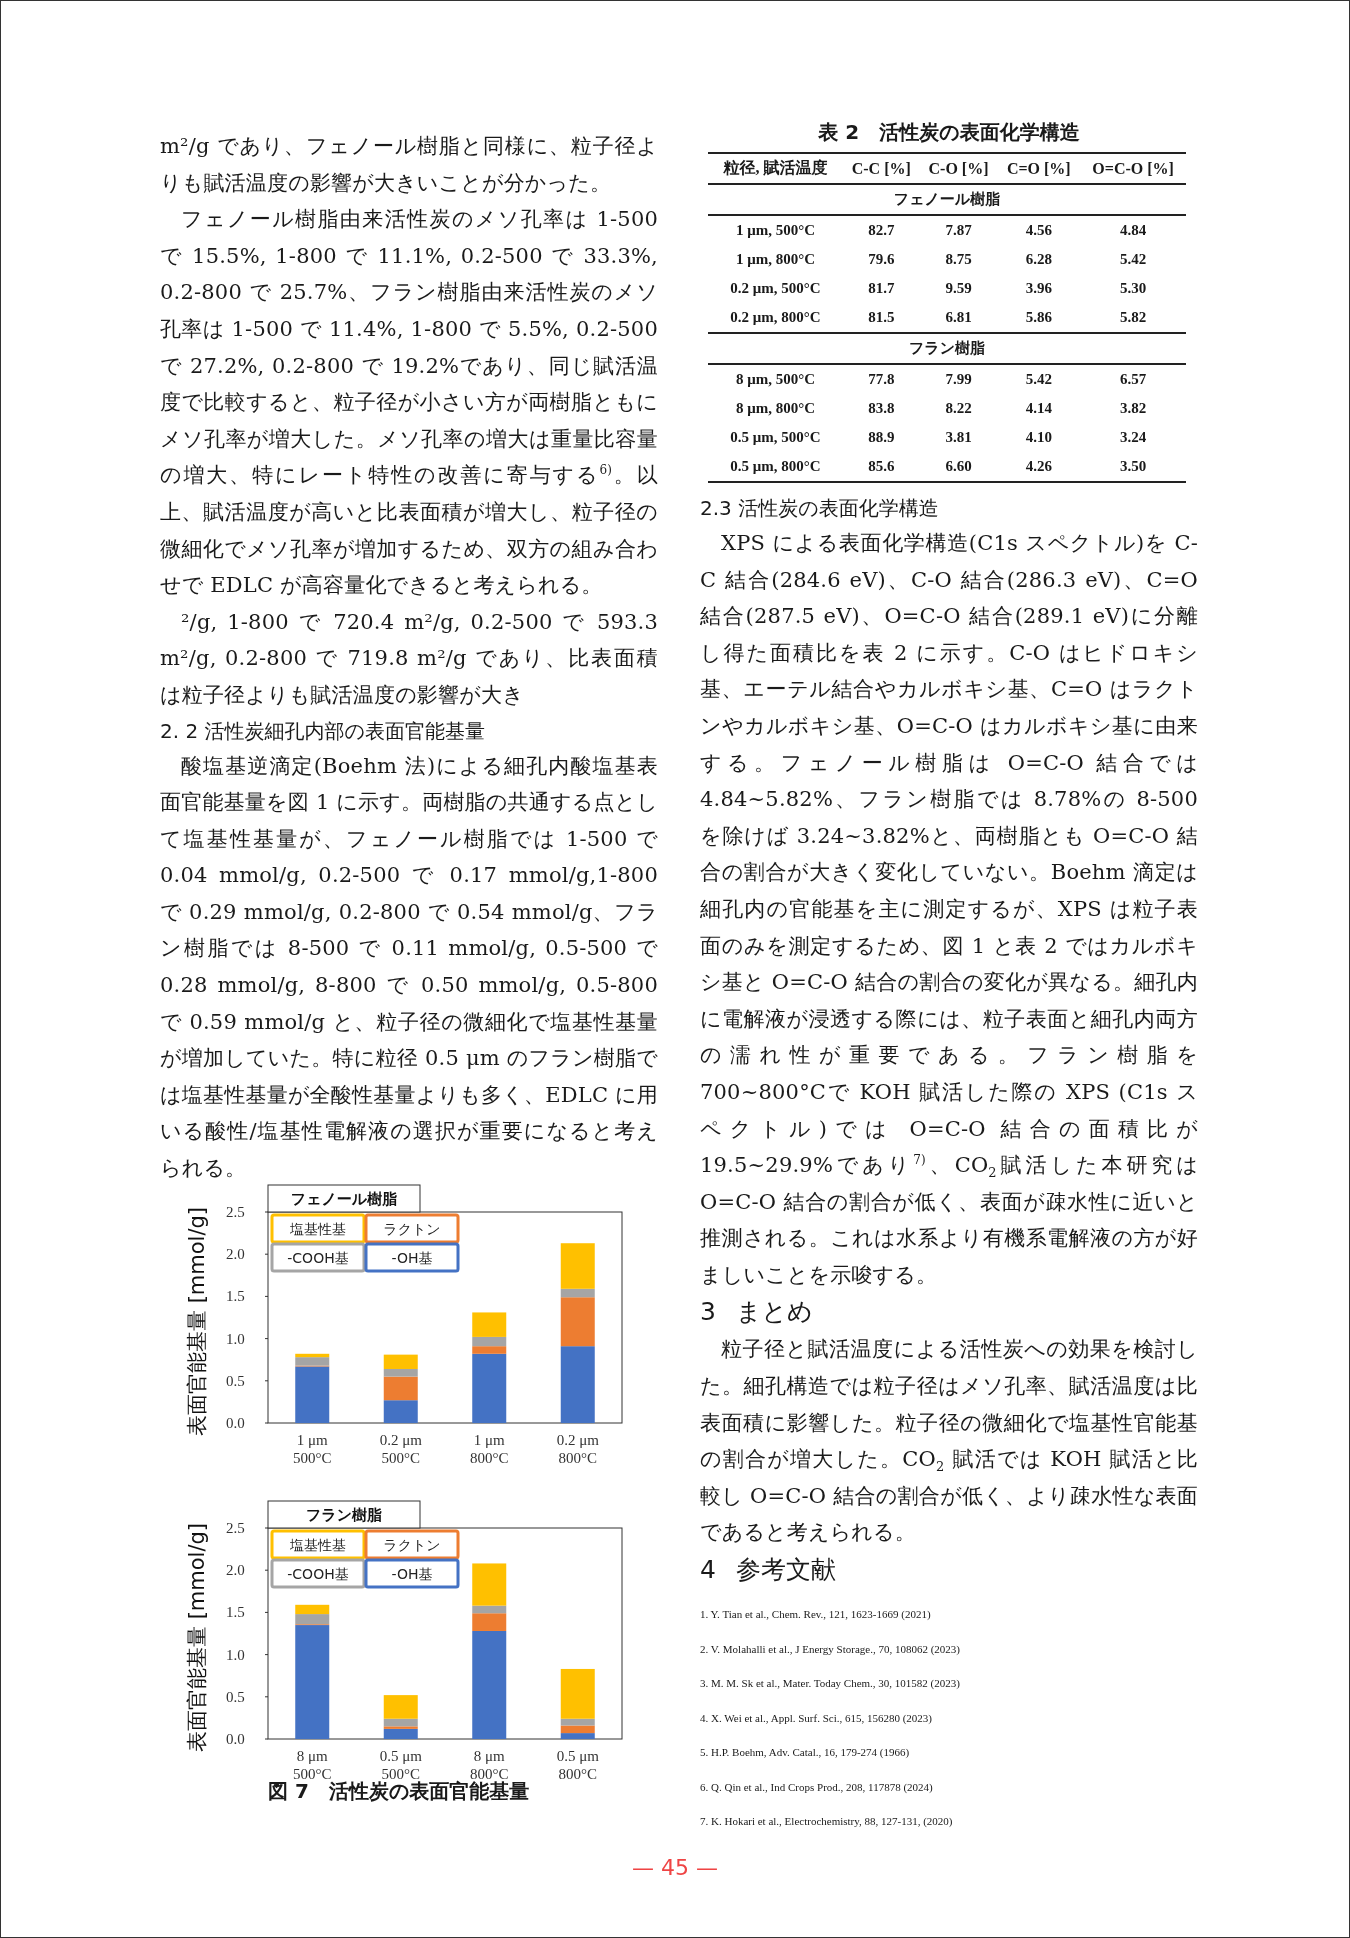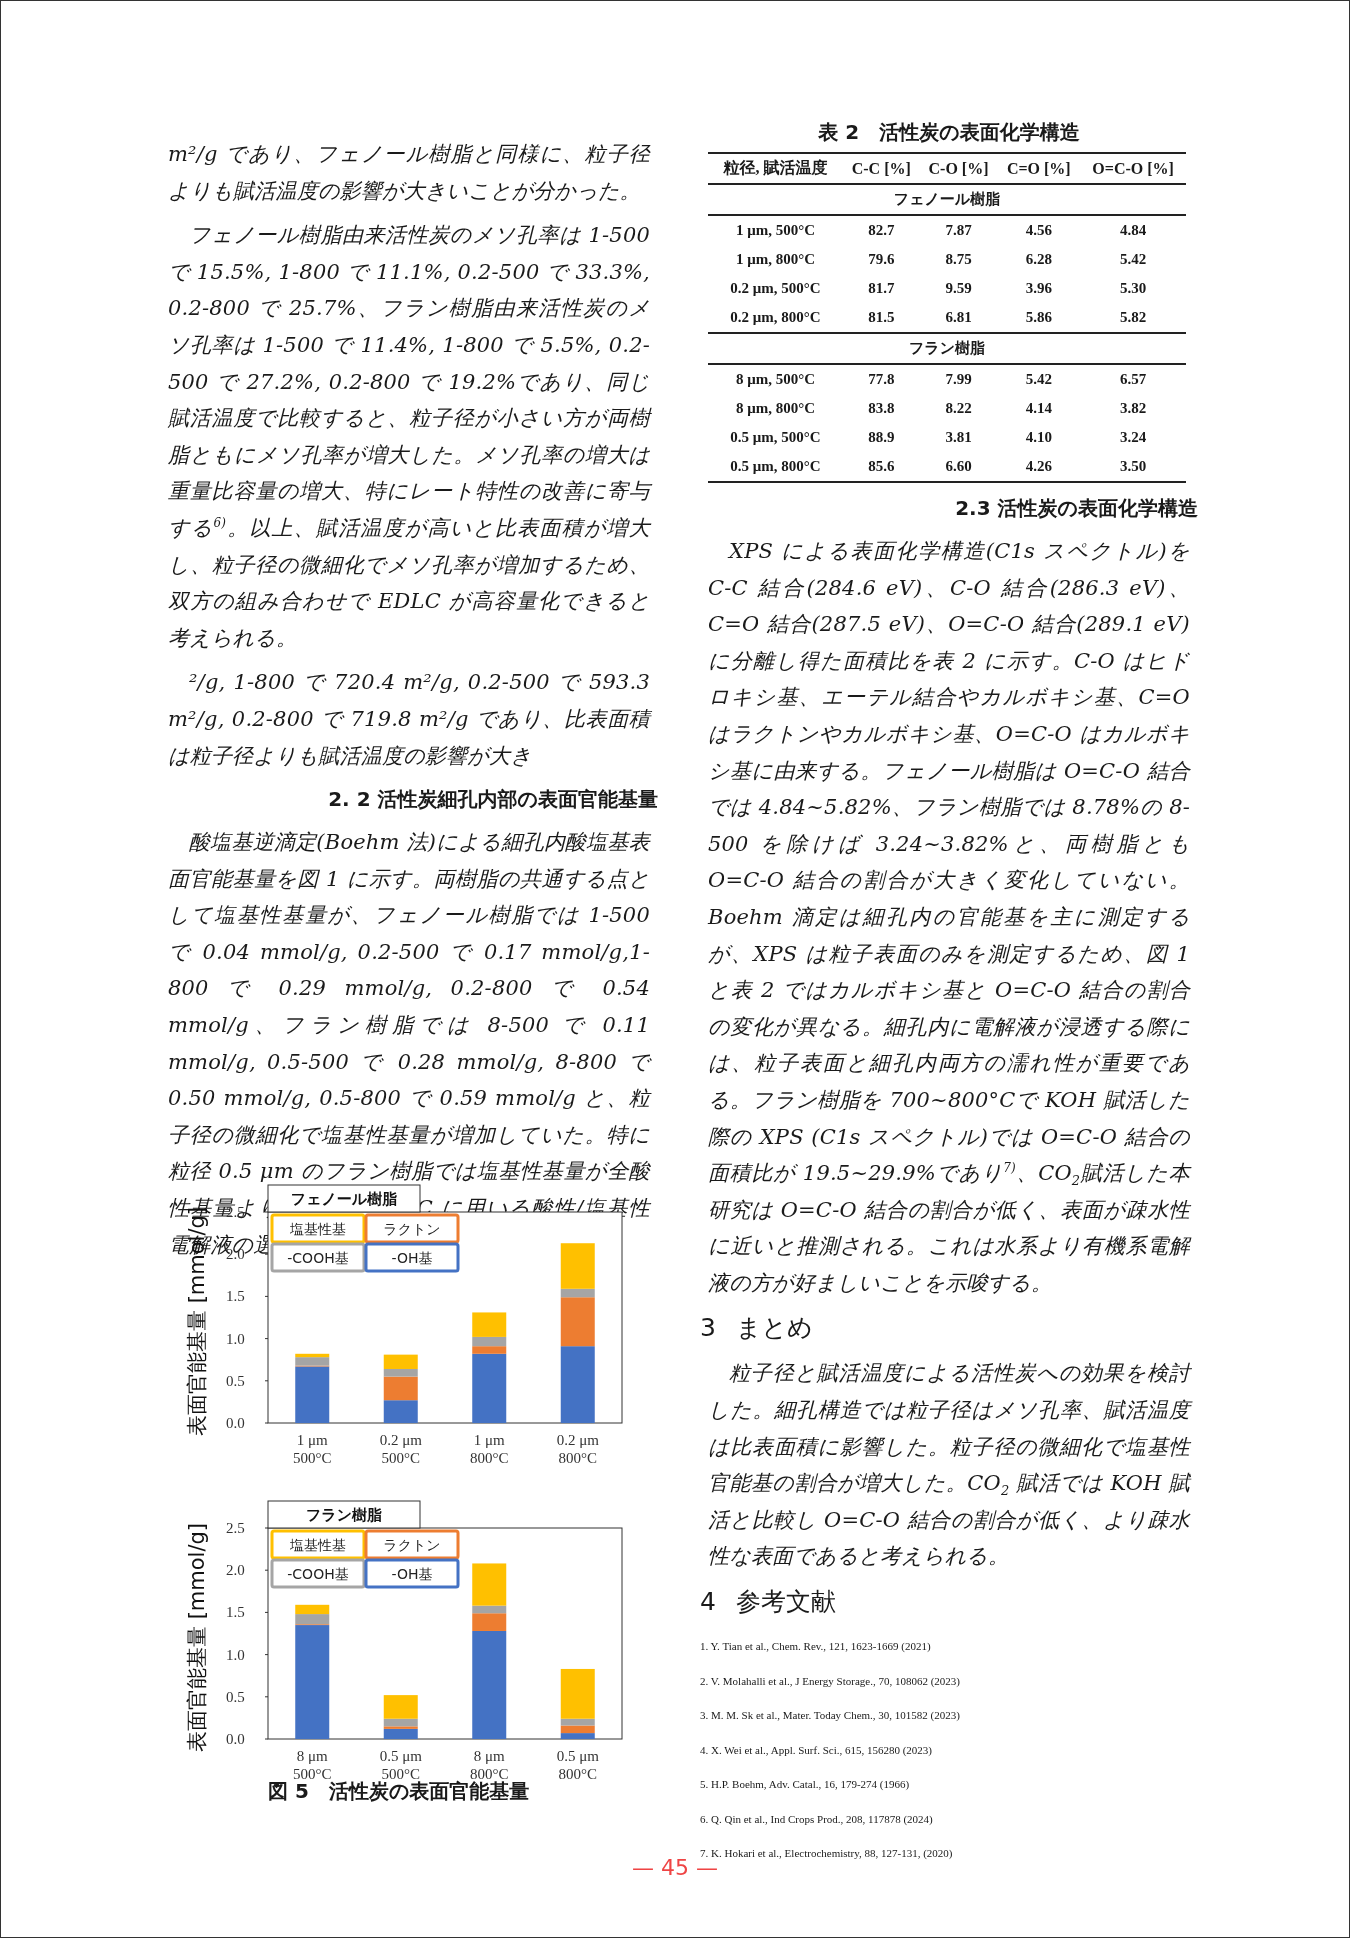--- a/index.html
+++ b/index.html
@@ -1,23 +1,23 @@
 <!DOCTYPE html>
 <html><head>
 <meta charset="utf-8">
 <style>
   html, body { margin: 0; padding: 0; background: #ffffff; }
   body { width: 1350px; height: 1938px; position: relative; overflow: hidden; font-family: "DejaVu Serif", "Liberation Serif", serif; color: #1a1a1a; }
   .page-border { position: absolute; left: 0; top: 0; width: 1348px; height: 1936px; border: 1px solid #333; box-sizing: content-box; }
   .col { position: absolute; top: 128px; }
   .col-left { left: 160px; width: 498px; }
   .col-right { left: 700px; width: 498px; }
-  p.body { margin: 8px; font-size: 21px; line-height: 36.6px; text-align: justify; text-justify: inter-character; letter-spacing: 0.2px; font-style: italic; }
+  p.body { margin: 0; font-size: 21px; line-height: 36.6px; text-align: justify; text-justify: inter-character; letter-spacing: 0.2px; }
   p.indent { text-indent: 21px; }
-  h2.sec { margin: 0; font-family: "DejaVu Sans", "Liberation Sans", sans-serif; font-size: 20px; font-weight: bold; line-height: 34px; text-align: right; }
+  h2.sec { margin: 0; font-family: "DejaVu Sans", "Liberation Sans", sans-serif; font-size: 20px; font-weight: normal; line-height: 34px; }
   h2.sec-big { margin: 0; font-family: "DejaVu Sans", "Liberation Sans", sans-serif; font-size: 25px; font-weight: normal; line-height: 38px; }
   h2.sec-big .num { margin-right: 20px; }
   sup { font-size: 12px; line-height: 0; }
   sub { font-size: 13px; line-height: 0; }
 
   
   .figure { position: absolute; left: 180px; top: 1180px; width: 450px; }
   .chart-wrap { position: relative; width: 450px; height: 300px; }
   .chart-wrap svg { position: absolute; left: 0; top: 0; }
   .fig-caption { position: absolute; left: 268px; top: 1778px; font-family: "DejaVu Sans", "Liberation Sans", sans-serif; font-weight: bold; font-size: 20px; }
@@ -149,21 +149,21 @@
         <text x="138" y="68" text-anchor="middle" font-size="14" font-family="DejaVu Sans, sans-serif" fill="#222">塩基性基</text>
         <rect x="186" y="49" width="92" height="27" fill="#fff" stroke="#ed7d31" stroke-width="3" rx="2"></rect>
         <text x="232" y="68" text-anchor="middle" font-size="14" font-family="DejaVu Sans, sans-serif" fill="#222">ラクトン</text>
         <rect x="92" y="78" width="92" height="27" fill="#fff" stroke="#a5a5a5" stroke-width="3" rx="2"></rect>
         <text x="138" y="97" text-anchor="middle" font-size="14" font-family="DejaVu Sans, sans-serif" fill="#222">-COOH基</text>
         <rect x="186" y="78" width="92" height="27" fill="#fff" stroke="#4472c4" stroke-width="3" rx="2"></rect>
         <text x="232" y="97" text-anchor="middle" font-size="14" font-family="DejaVu Sans, sans-serif" fill="#222">-OH基</text>
       </svg>
   </div>
 </div>
-<div class="fig-caption">図 5　活性炭の表面官能基量</div>
+<div class="fig-caption">図 7　活性炭の表面官能基量</div>
 
 <div class="col col-right" style="top: 118px;">
   <div class="table-title">表 2　活性炭の表面化学構造</div>
   <table class="xps">
     <thead>
       <tr>
         <th>粒径, 賦活温度</th>
         <th>C-C [%]</th>
         <th>C-O [%]</th>
         <th>C=O [%]</th>

